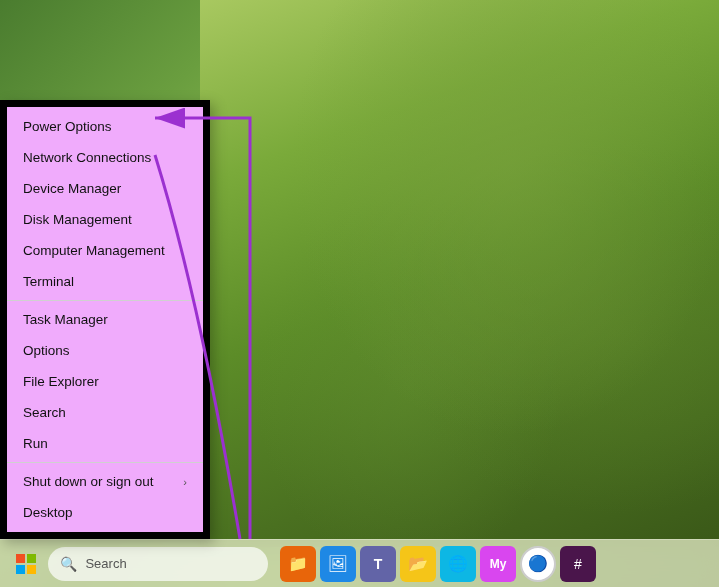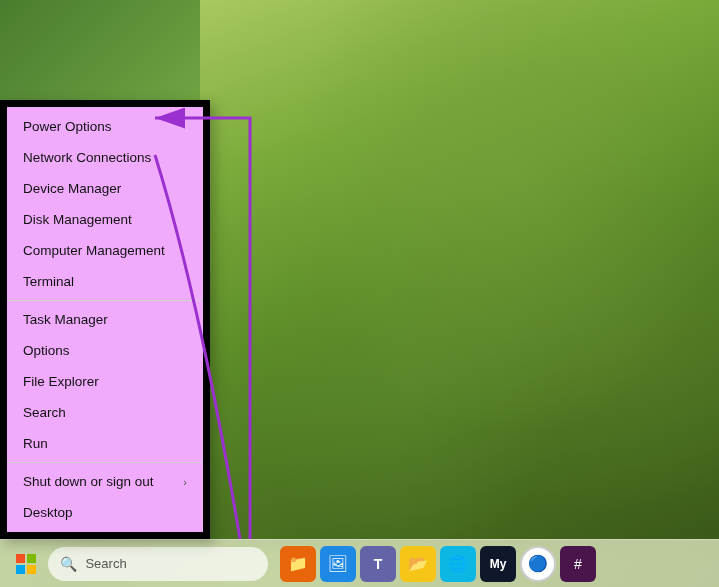--- a/index.html
+++ b/index.html
@@ -246,21 +246,21 @@
     </div>
 
     <div class="taskbar-app-icon" style="background:#f5c518; border-radius:6px;">
       <span style="font-size:16px;">📂</span>
     </div>
 
     <div class="taskbar-app-icon" style="background:#0db7e4; border-radius:6px;">
       <span style="color:white;font-size:16px;">🌐</span>
     </div>
 
-    <div class="taskbar-app-icon" style="background:#0f172a; border-radius:6px;">
+    <div class="taskbar-app-icon" style="background:#d946ef; border-radius:6px;">
       <span style="color:white;font-size:12px;font-weight:bold;">My</span>
     </div>
 
     <div class="taskbar-app-icon" style="background:white; border-radius:50%; border:2px solid #ccc;">
       <span style="font-size:16px;">🔵</span>
     </div>
 
     <div class="taskbar-app-icon" style="background:#4a154b; border-radius:6px;">
       <span style="color:white;font-size:14px;">#</span>
     </div>

